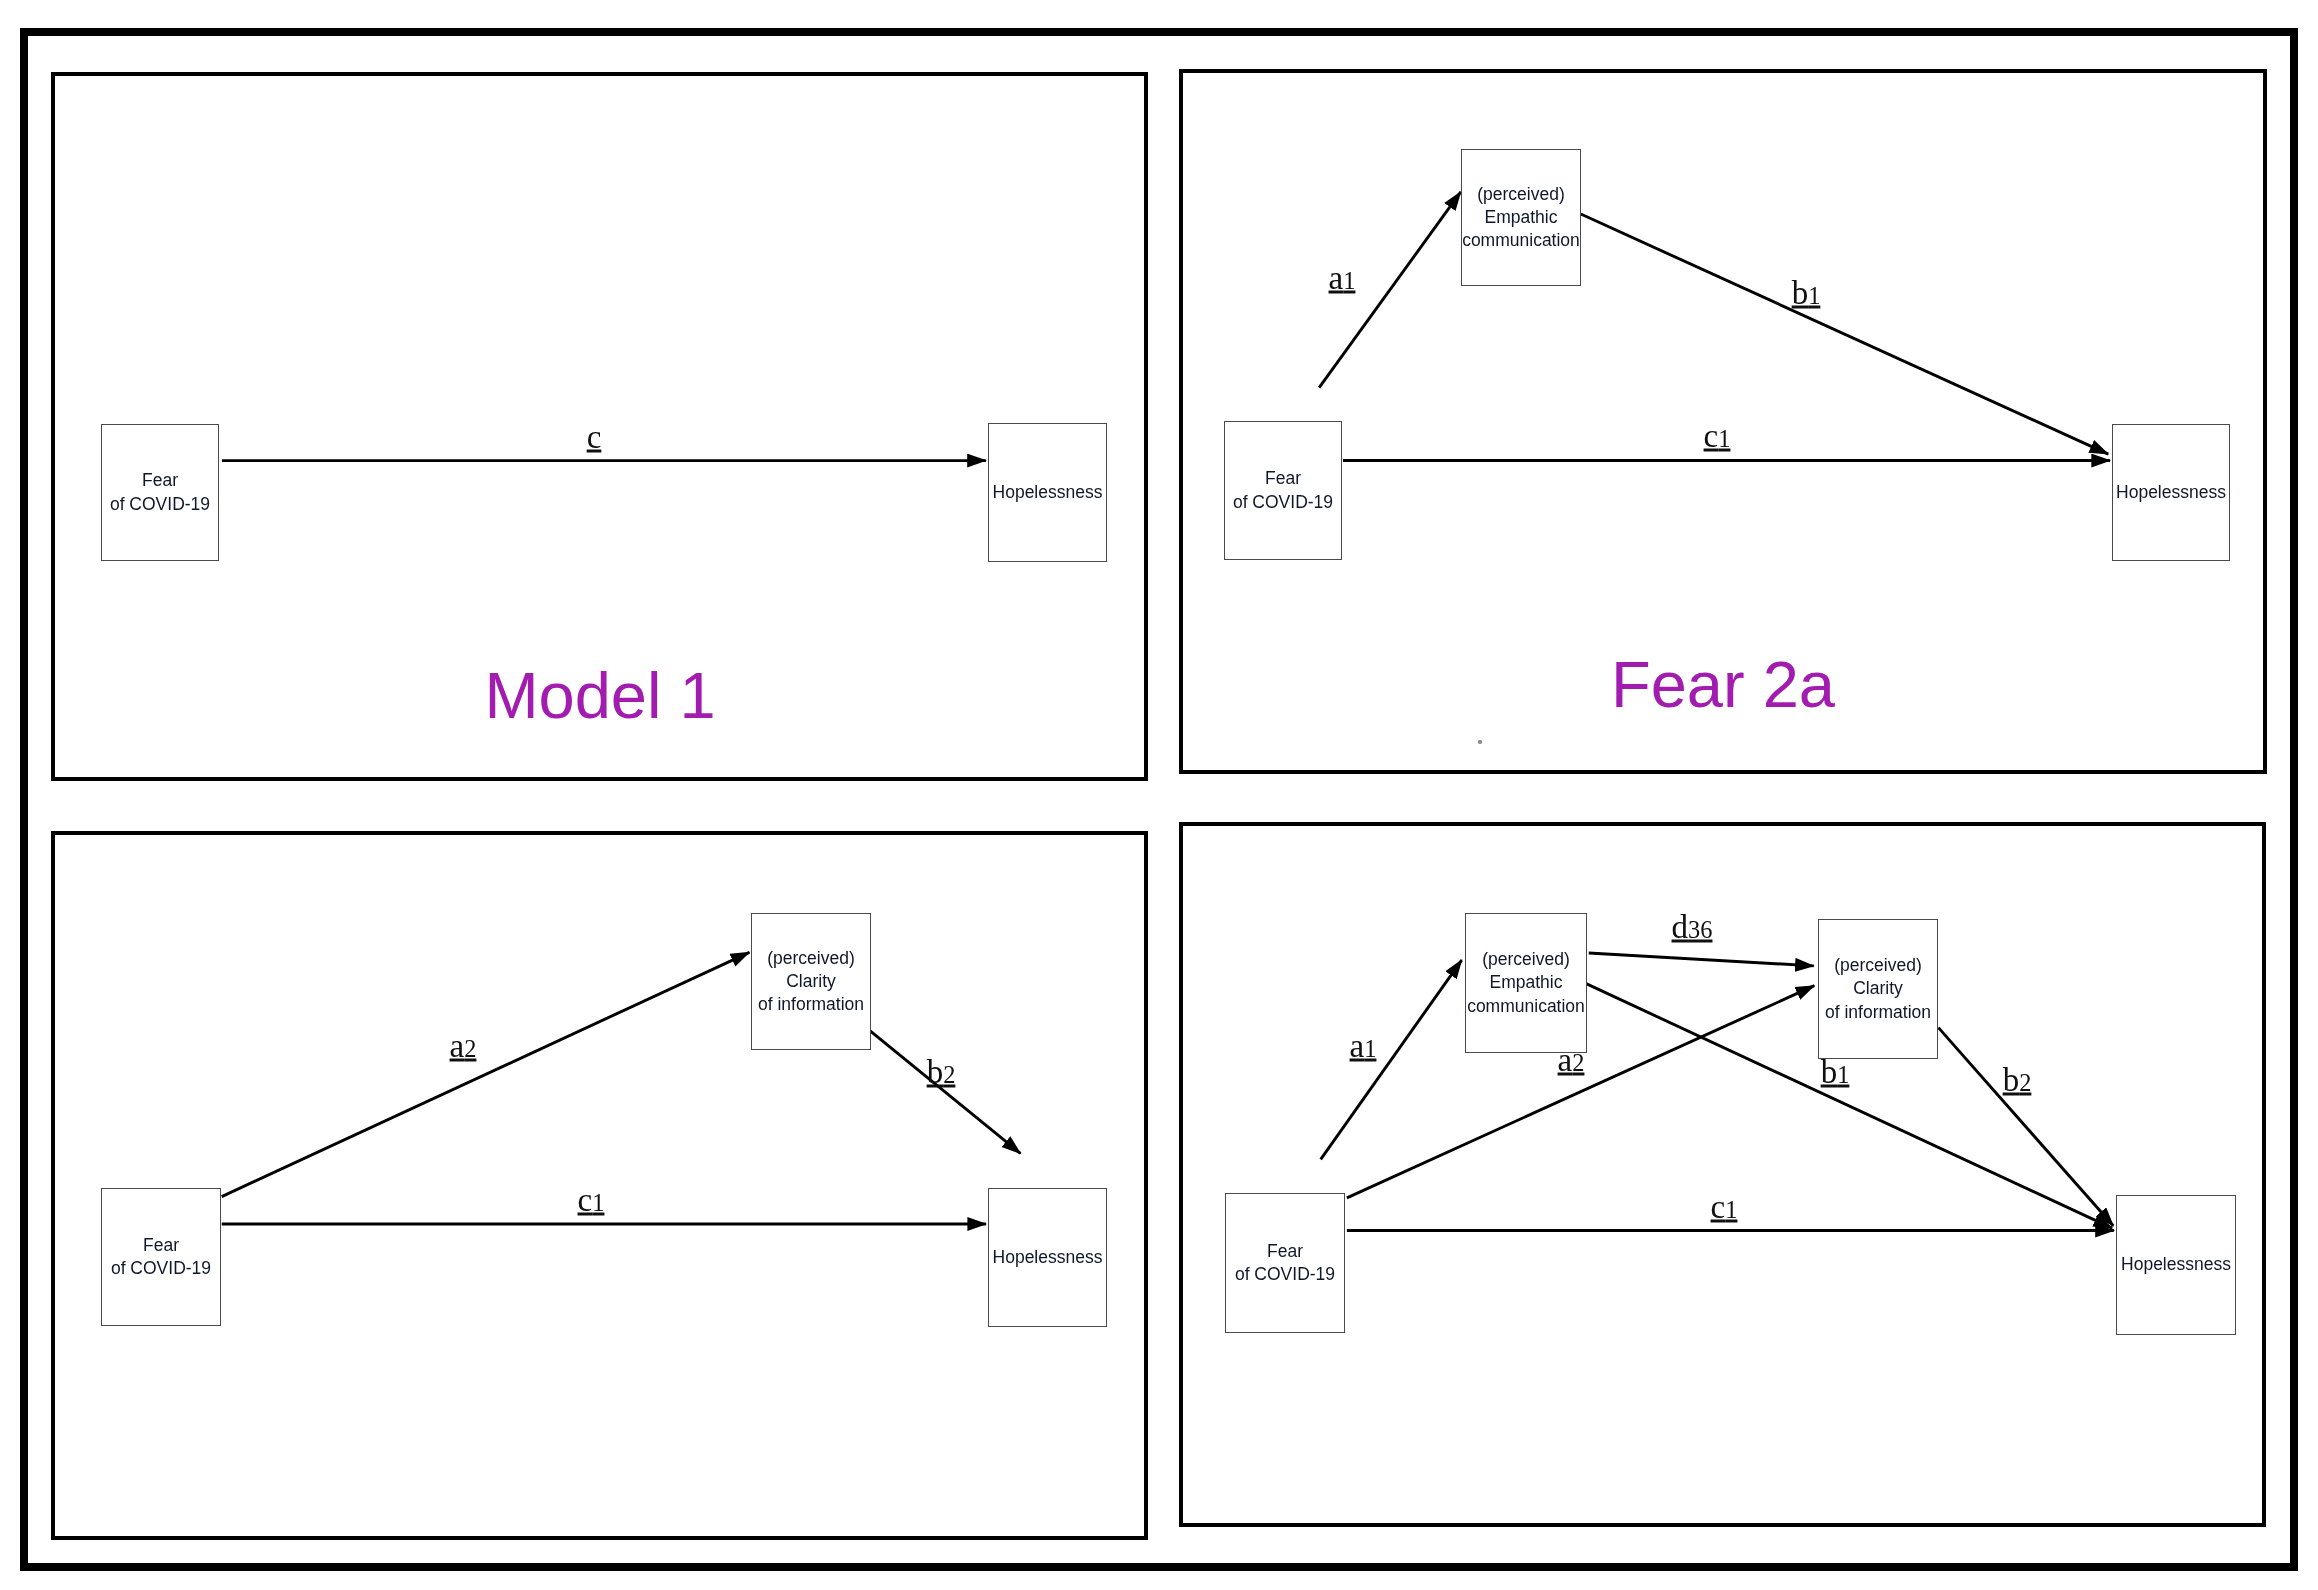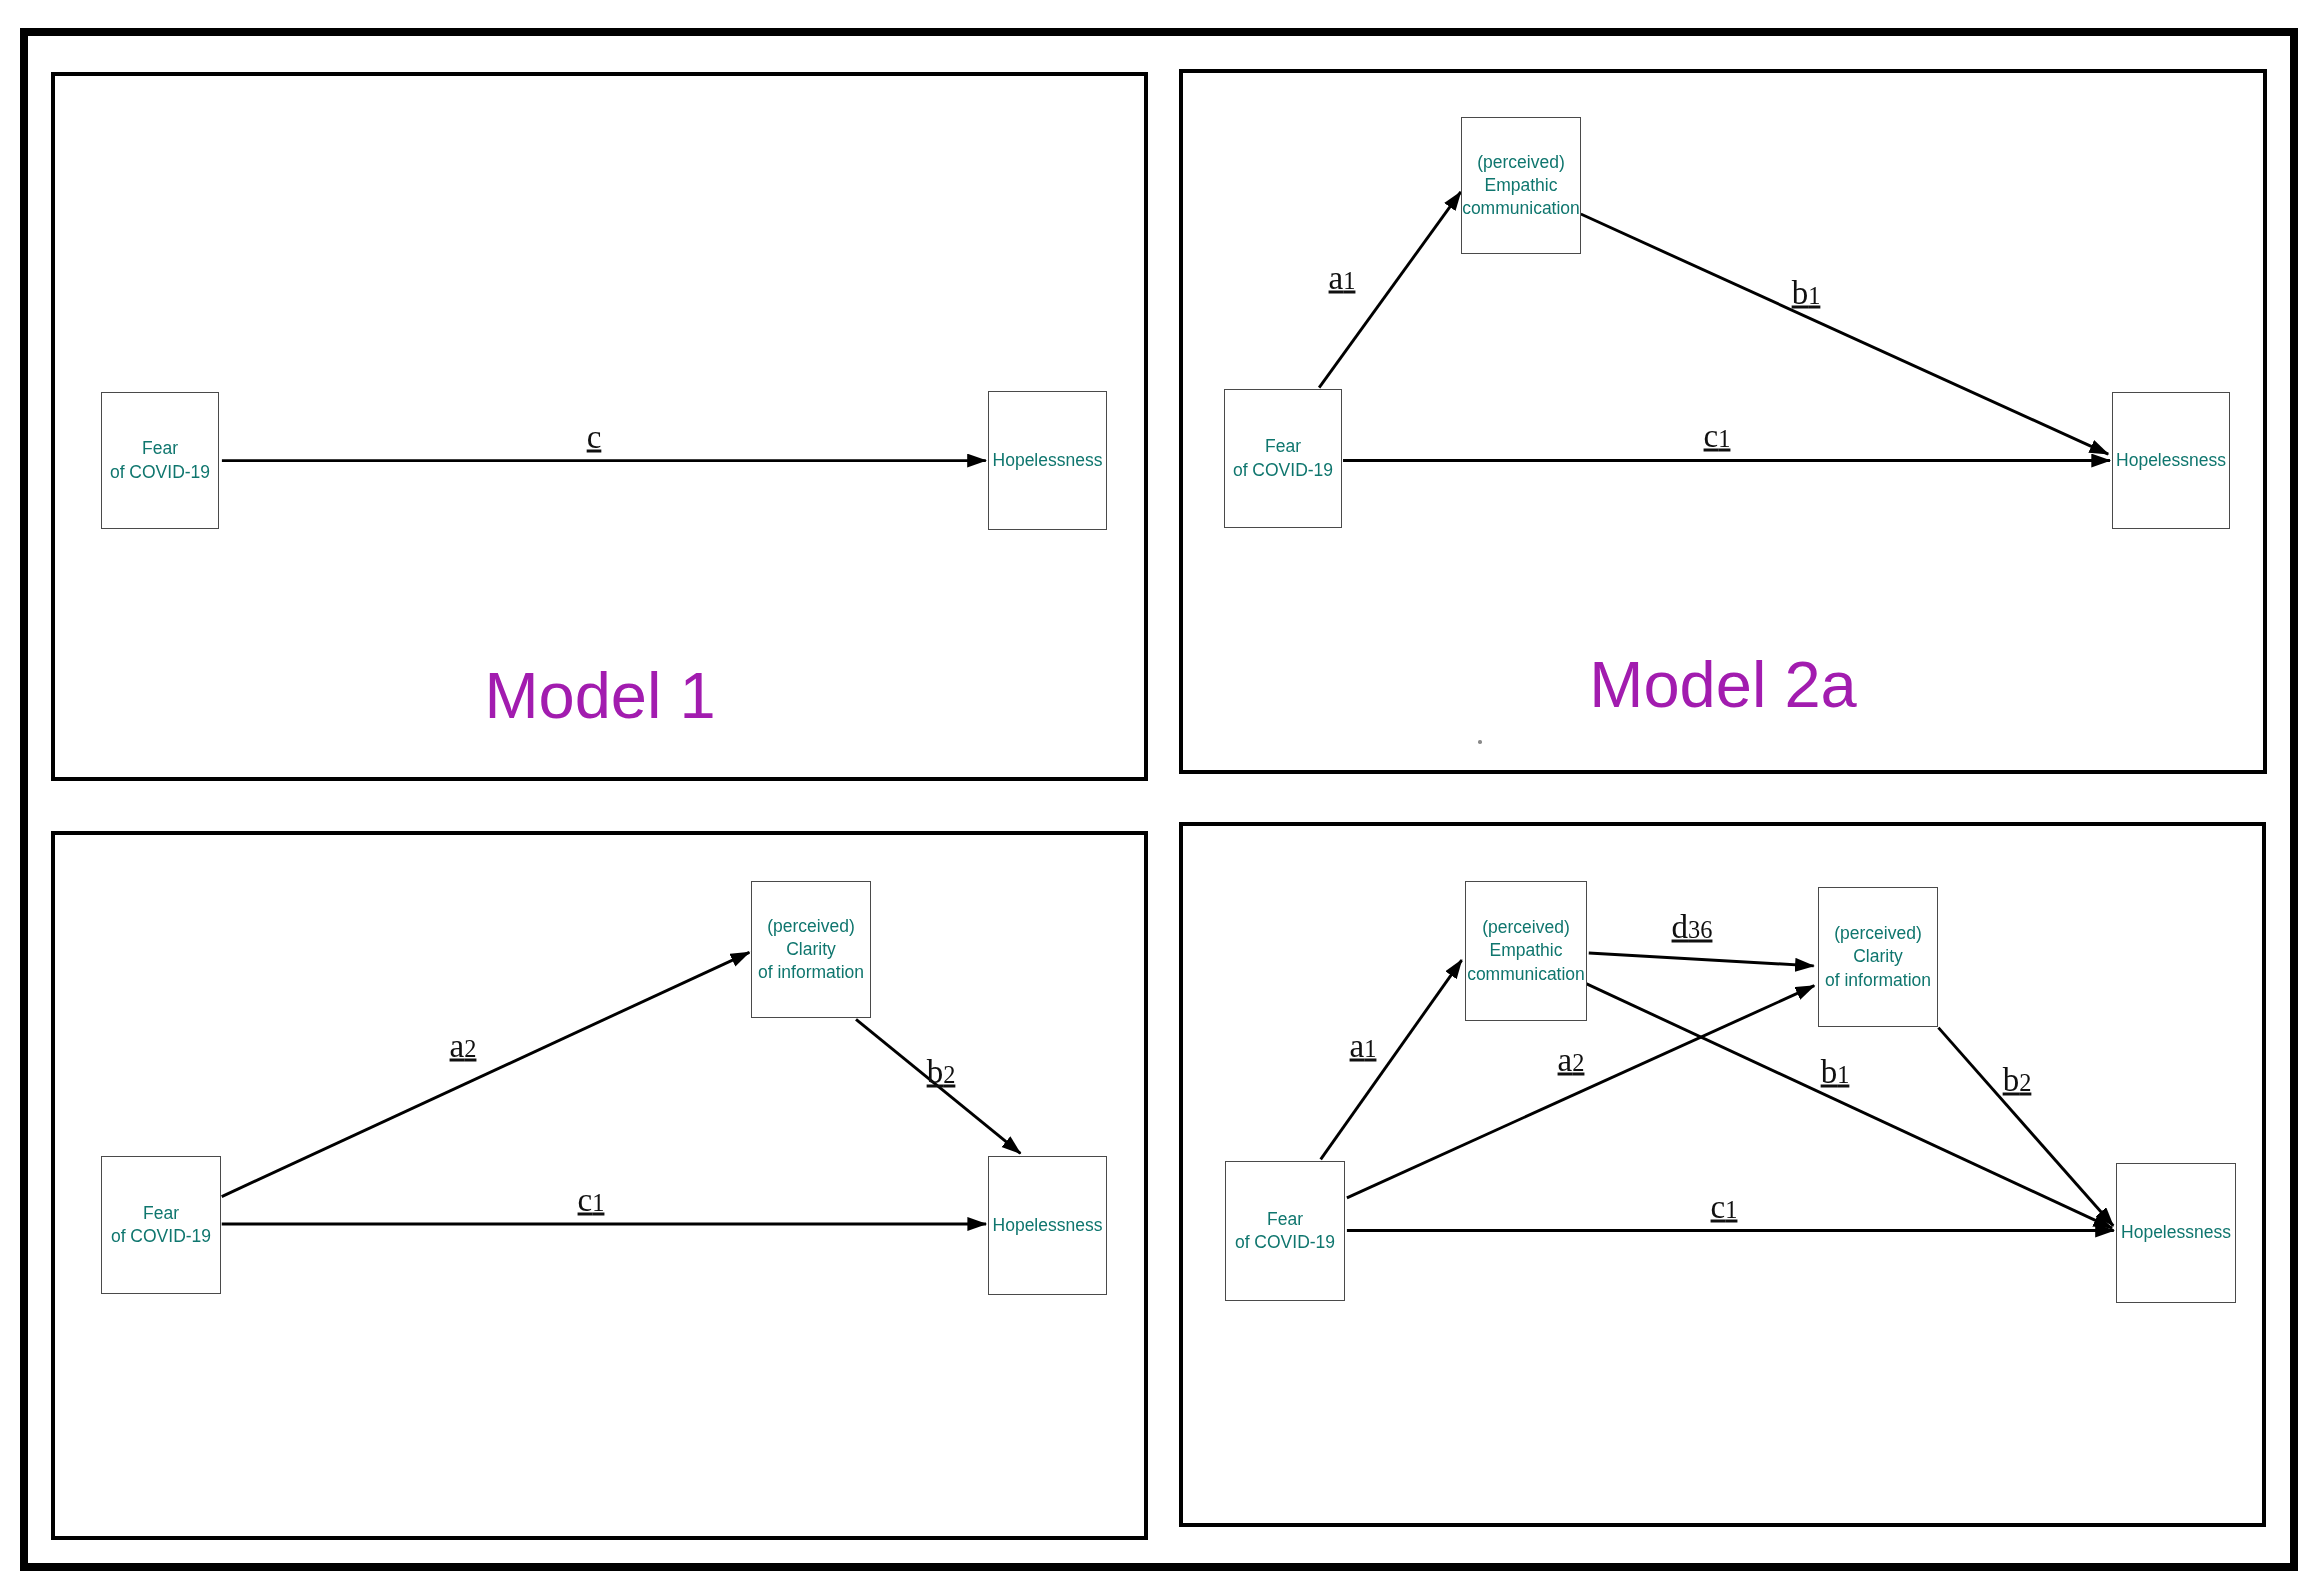--- a/index.html
+++ b/index.html
@@ -14,21 +14,21 @@
     position:absolute;left:20.4px;top:28px;width:2278px;height:1543px;
     border:8.2px solid #000;box-sizing:border-box;
   }
   .panel{
     position:absolute;border:4.1px solid #000;box-sizing:content-box;background:#fff;
   }
   .panel svg.wires{position:absolute;left:0;top:0;}
   .node{
     position:absolute;background:#fff;border:1.7px solid #4a4a4a;box-sizing:border-box;
     display:flex;align-items:center;justify-content:center;text-align:center;
-    white-space:pre-line;font-size:17.5px;line-height:1.32;color:#0f766e;z-index:3;
+    white-space:pre-line;font-size:17.5px;line-height:1.32;color:#0f172a;z-index:3;margin-top:32px;
   }
   .path-label{
     position:absolute;transform:translate(-50%,-50%);
     font-family:"Liberation Serif", serif;font-size:33px;color:#101010;z-index:4;
     line-height:1;
     text-decoration:underline;
   }
   .path-label sub{font-size:0.74em;vertical-align:baseline;line-height:1;}
   .panel-title{
     position:absolute;transform:translate(-50%,-50%);
@@ -74,21 +74,21 @@
     <div class="node" style="left:41px;top:316px;width:118px;height:139px">Fear
 of COVID-19</div>
     <div class="node" style="left:278px;top:44px;width:120px;height:137px">(perceived)
 Empathic
 communication</div>
     <div class="node" style="left:929px;top:319px;width:118px;height:137px">Hopelessness</div>
     <span class="path-label" style="left:159px;top:205px"><span>a</span><sub>1</sub></span>
     <span class="path-label" style="left:623px;top:220px"><span>b</span><sub>1</sub></span>
     <span class="path-label" style="left:534px;top:363px"><span>c</span><sub>1</sub></span>
     <div class="speck" style="left:295px;top:667px"></div>
-    <div class="panel-title" style="left:540px;top:611px">Model 2a</div>
+    <div class="panel-title" style="left:540px;top:611px">Fear 2a</div>
   </section>
 
   <section class="panel" style="left:51px;top:831px;width:1089px;height:701px">
     <svg class="wires" width="1089" height="701" viewBox="0 0 1868 1202">
       <line x1="286" y1="620" x2="1191" y2="201" marker-end="url(#arrowhead)"></line>
       <line x1="1374" y1="316" x2="1656" y2="546" marker-end="url(#arrowhead)"></line>
       <line x1="286" y1="667" x2="1597" y2="667" marker-end="url(#arrowhead)"></line>
     </svg>
     <div class="node" style="left:46px;top:321px;width:120px;height:138px">Fear
 of COVID-19</div>

